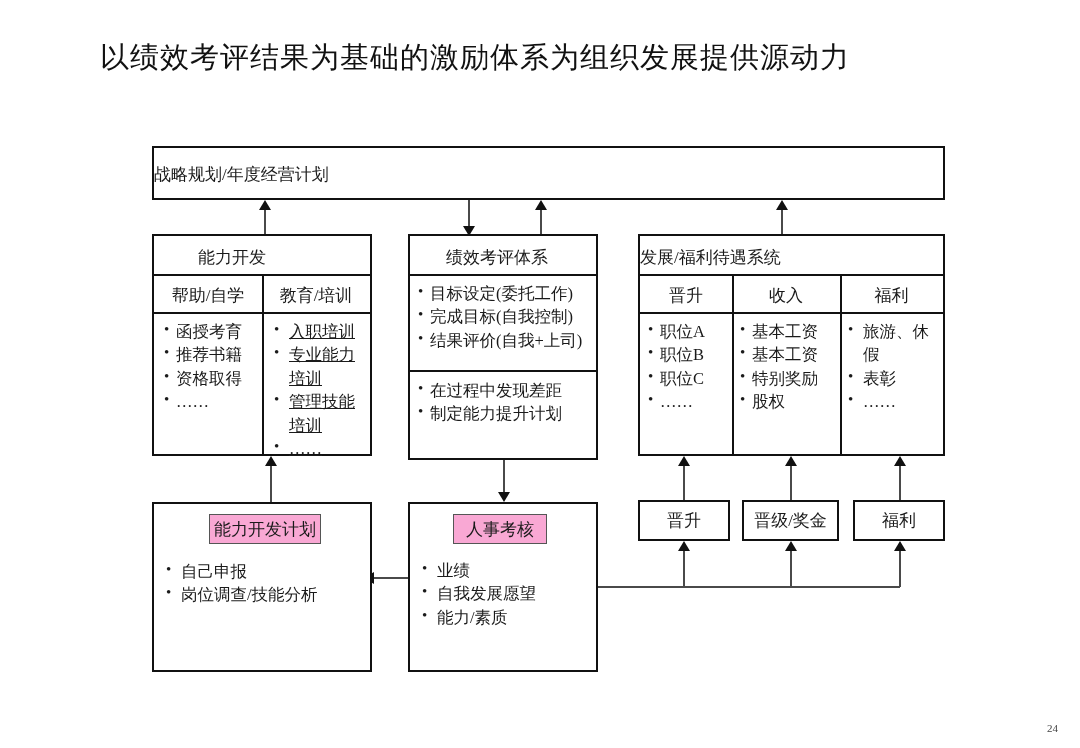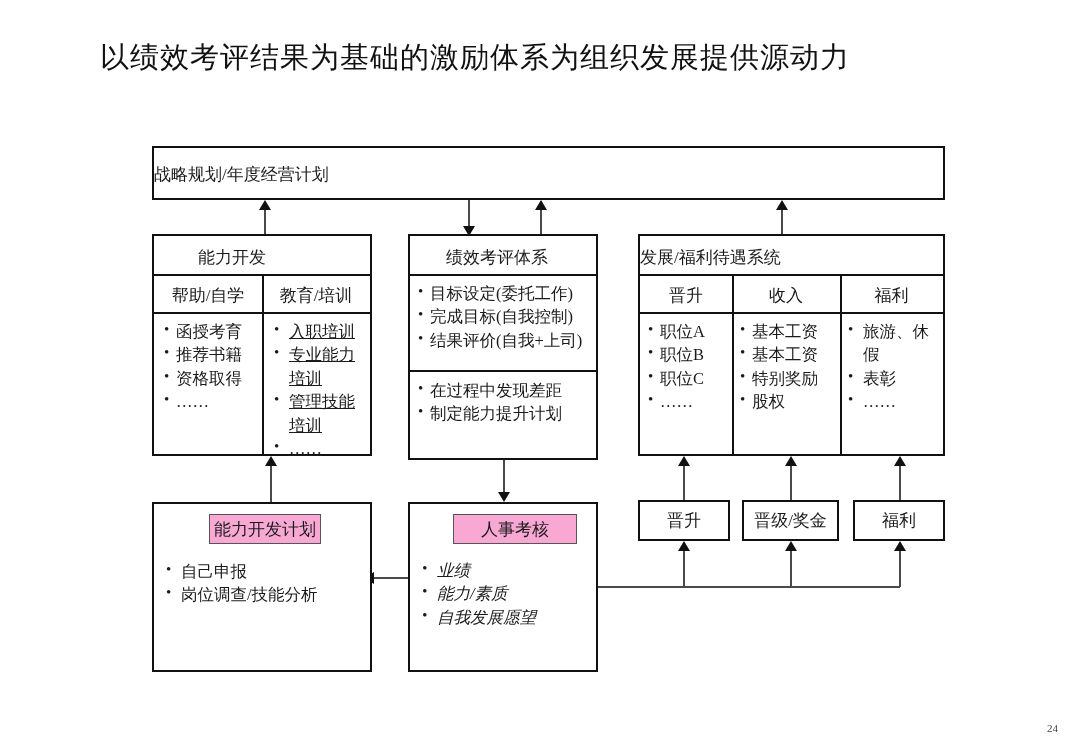--- a/index.html
+++ b/index.html
@@ -272,25 +272,25 @@
 
   <div class="box" style="left:152px; top:502px; width:220px; height:170px;">
     <div class="caption-box" style="left:55px; top:10px; width:112px; height:30px; line-height:30px;">能力开发计划</div>
     <ul class="items wide" style="left:12px; top:56px; width:200px;">
       <li>自己申报</li>
       <li>岗位调查/技能分析</li>
     </ul>
   </div>
 
   <div class="box" style="left:408px; top:502px; width:190px; height:170px;">
-    <div class="caption-box" style="left:43px; top:10px; width:124px; height:30px; line-height:30px;">人事考核</div>
-    <ul class="items wide" style="left:12px; top:55px; width:170px;font-style:italic;">
+    <div class="caption-box" style="left:43px; top:10px; width:94px; height:30px; line-height:30px;">人事考核</div>
+    <ul class="items wide" style="left:12px; top:55px; width:170px;">
       <li>业绩</li>
+      <li>自我发展愿望</li>
       <li>能力/素质</li>
-      <li>自我发展愿望</li>
     </ul>
   </div>
 
   <div class="conn h" style="left:372px; top:577px; width:36px;"></div>
   <div class="arrow left" style="left:364px; top:572px;"></div>
 
   <div class="mini-box" style="left:638px; top:500px; width:92px; height:41px; line-height:37px;">
     <span>晋升</span>
   </div>
   <div class="mini-box" style="left:742px; top:500px; width:97px; height:41px; line-height:37px;">

